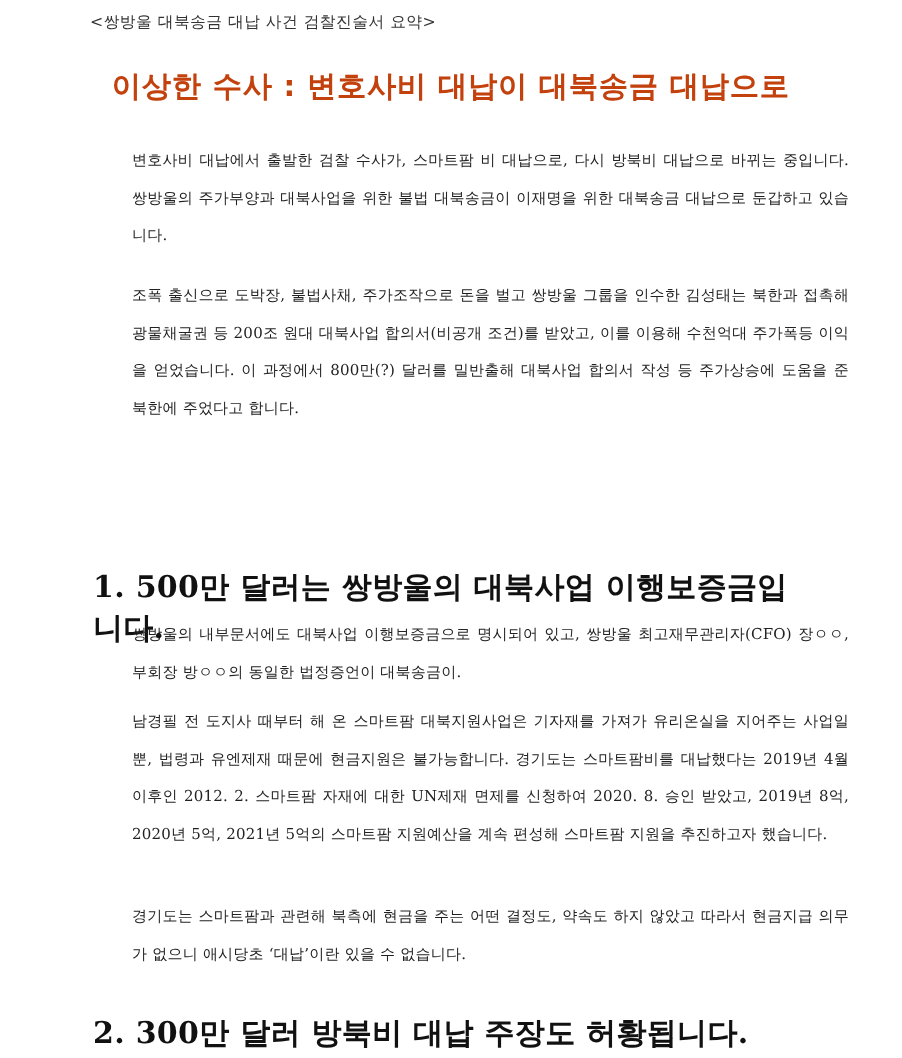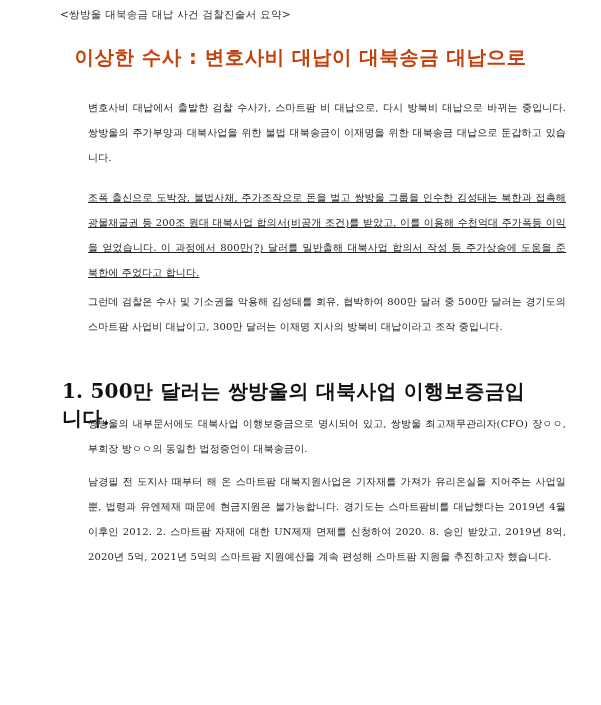--- a/index.html
+++ b/index.html
@@ -29,20 +29,21 @@
   }
 </style>
 </head>
 <body>
 
 <div class="page">
   <div class="caption">&lt;쌍방울 대북송금 대납 사건 검찰진술서 요약&gt;</div>
   <div class="title">이상한 수사 : 변호사비 대납이 대북송금 대납으로</div>
 
   <div class="para" style="top:95px;">변호사비 대납에서 출발한 검찰 수사가, 스마트팜 비 대납으로, 다시 방북비 대납으로 바뀌는 중입니다. 쌍방울의 주가부양과 대북사업을 위한 불법 대북송금이 이재명을 위한 대북송금 대납으로 둔갑하고 있습니다.</div>
-  <div class="para" style="top:185px;text-decoration:underline;">조폭 출신으로 도박장, 불법사채, 주가조작으로 돈을 벌고 쌍방울 그룹을 인수한 김성태는 북한과 접촉해 광물채굴권 등 200조 원대 대북사업 합의서(비공개 조건)를 받았고, 이를 이용해 수천억대 주가폭등 이익을 얻었습니다. 이 과정에서 800만(?) 달러를 밀반출해 대북사업 합의서 작성 등 주가상승에 도움을 준 북한에 주었다고 합니다.</div>
-  <div class="para" style="top:289px;">그런데 검찰은 수사 및 기소권을 악용해 김성태를 회유, 협박하여 800만 달러 중 500만 달러는 경기도의 스마트팜 사업비 대납이고, 300만 달러는 이재명 지사의 방북비 대납이라고 조작 중입니다.</div>
+  <div class="para" style="top:185px;">조폭 출신으로 도박장, 불법사채, 주가조작으로 돈을 벌고 쌍방울 그룹을 인수한 김성태는 북한과 접촉해 광물채굴권 등 200조 원대 대북사업 합의서(비공개 조건)를 받았고, 이를 이용해 수천억대 주가폭등 이익을 얻었습니다. 이 과정에서 800만(?) 달러를 밀반출해 대북사업 합의서 작성 등 주가상승에 도움을 준 북한에 주었다고 합니다.</div>
 
   <div class="heading" style="top:378px;">1. 500만 달러는 쌍방울의 대북사업 이행보증금입니다.</div>
   <div class="para" style="top:411px;">쌍방울의 내부문서에도 대북사업 이행보증금으로 명시되어 있고, 쌍방울 최고재무관리자(CFO) 장ㅇㅇ, 부회장 방ㅇㅇ의 동일한 법정증언이 대북송금이.</div>
   <div class="para" style="top:469px;">남경필 전 도지사 때부터 해 온 스마트팜 대북지원사업은 기자재를 가져가 유리온실을 지어주는 사업일 뿐, 법령과 유엔제재 때문에 현금지원은 불가능합니다. 경기도는 스마트팜비를 대납했다는 2019년 4월 이후인 2012. 2. 스마트팜 자재에 대한 UN제재 면제를 신청하여 2020. 8. 승인 받았고, 2019년 8억, 2020년 5억, 2021년 5억의 스마트팜 지원예산을 계속 편성해 스마트팜 지원을 추진하고자 했습니다.</div>
+  <div class="para" style="top:599px;">경기도는 스마트팜과 관련해 북측에 현금을 주는 어떤 결정도, 약속도 하지 않았고 따라서 현금지급 의무가 없으니 애시당초 ‘대납’이란 있을 수 없습니다.</div>
 
+  <div class="heading" style="top:675px;">2. 300만 달러 방북비 대납 주장도 허황됩니다.</div>
 </div>
 
 </body></html>

